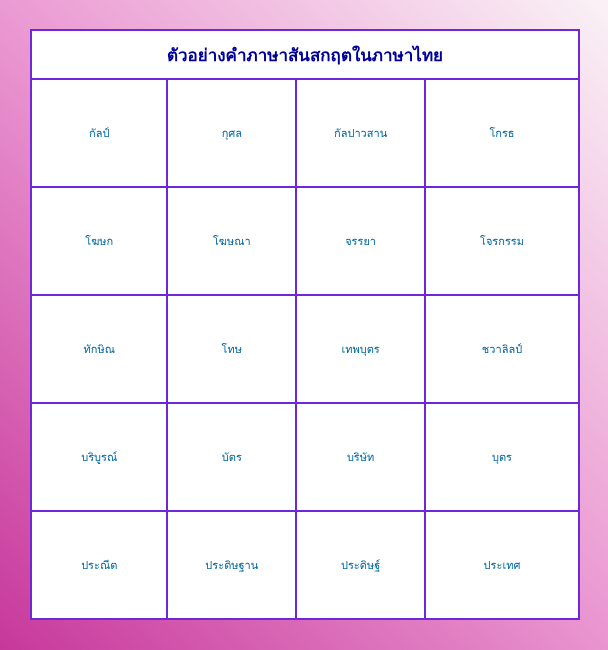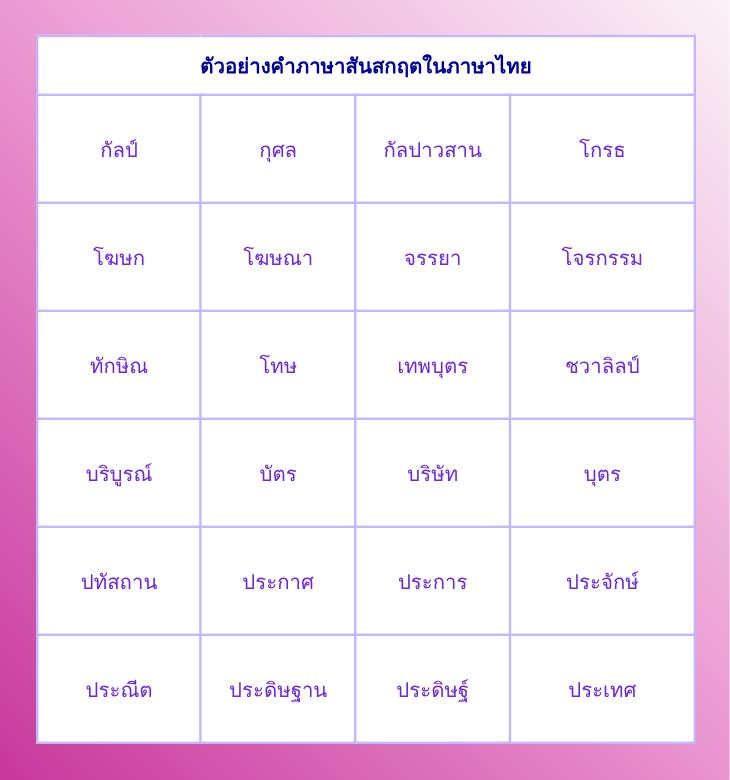--- a/index.html
+++ b/index.html
@@ -19,37 +19,37 @@
     left: 30px;
     top: 29px;
     width: 550px;
     height: 591px;
     border-collapse: collapse;
     table-layout: fixed;
     background: #ffffff;
   }
   table.vocab-table th,
   table.vocab-table td {
-    border: 2px solid #c4b5fd;
+    border: 2px solid #6d28d9;
     text-align: center;
     vertical-align: middle;
     padding: 0;
     overflow: hidden;
     white-space: nowrap;
   }
   table.vocab-table th {
     height: 47px;
     font-size: 17px;
     font-weight: bold;
     color: #000099;
   }
   table.vocab-table td {
-    font-size: 17px;
+    font-size: 11px;
     font-weight: normal;
-    color: #6d28d9;
+    color: #0369a1;
     margin-left: 32px;
   }
 </style>
 </head>
 <body>
 
 <div class="page">
   <table class="vocab-table">
     <colgroup>
       <col style="width:24.9%">
@@ -81,26 +81,20 @@
           <td>เทพบุตร</td>
           <td>ชวาลิลป์</td>
         </tr>
         <tr>
           <td>บริบูรณ์</td>
           <td>บัตร</td>
           <td>บริษัท</td>
           <td>บุตร</td>
         </tr>
         <tr>
-          <td>ปทัสถาน</td>
-          <td>ประกาศ</td>
-          <td>ประการ</td>
-          <td>ประจักษ์</td>
-        </tr>
-        <tr>
           <td>ประณีต</td>
           <td>ประดิษฐาน</td>
           <td>ประดิษฐ์</td>
           <td>ประเทศ</td>
         </tr>
       </tbody>
   </table>
 </div>
 
 </body></html>

